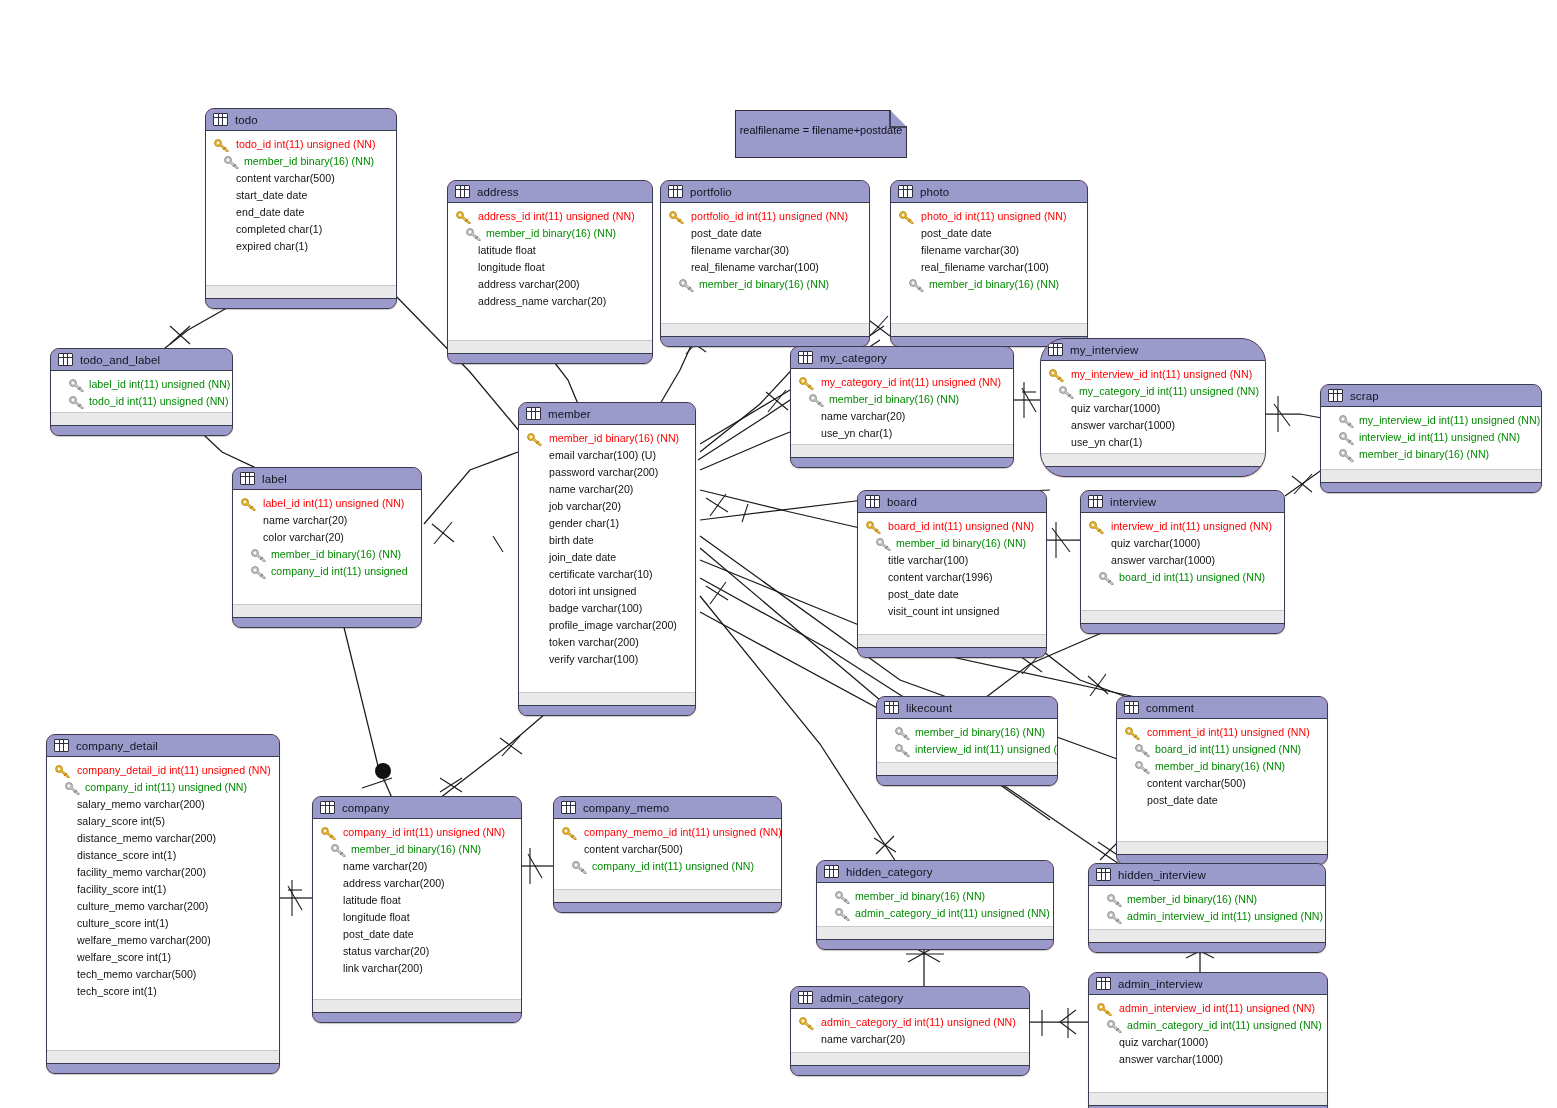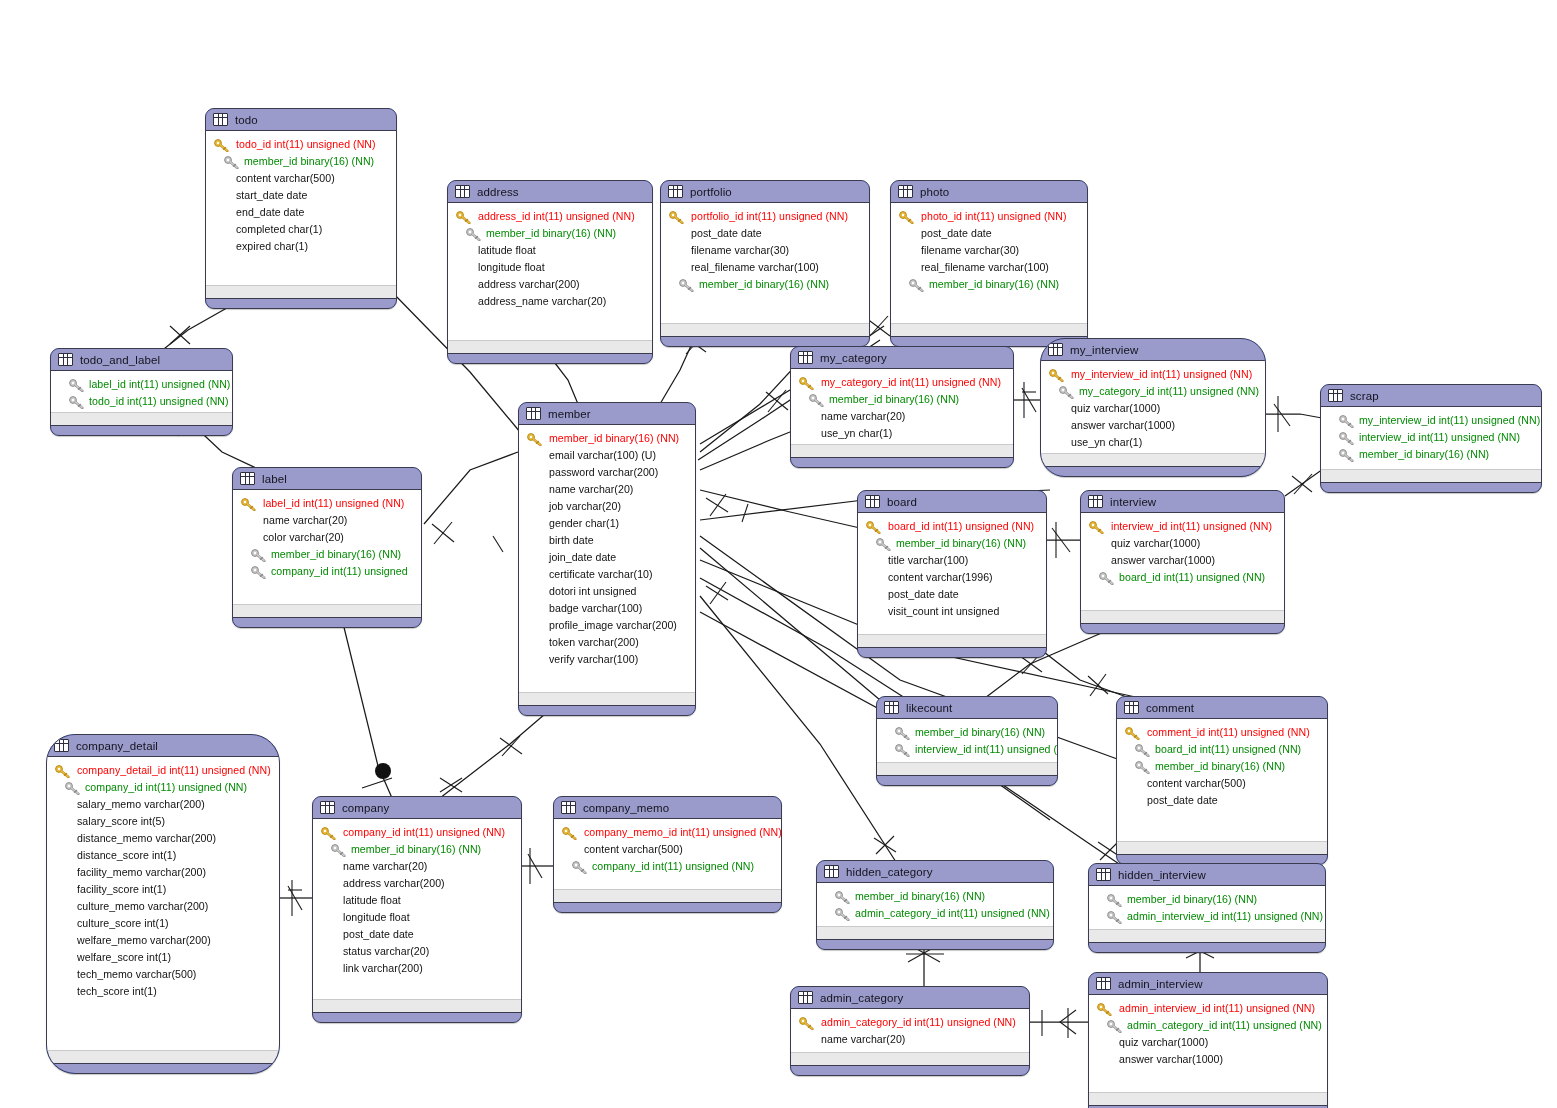--- a/index.html
+++ b/index.html
@@ -20,21 +20,21 @@
     left:0; top:0;
     width:1557px; height:1108px;
     pointer-events:none;
   }
   
   .tbl{
     position:absolute;
     box-sizing:border-box;
     border:1.4px solid #3b3b4f;
     border-radius:9px;
-    background:#1d4ed8;
+    background:#ec4899;
     overflow:hidden;
     box-shadow:0 1px 1px rgba(0,0,0,.22);
   }
   .tbl-head{
     height:21px;
     background:#9a9acb;
     border-bottom:1.4px solid #3b3b4f;
     display:flex;
     align-items:center;
     padding-left:7px;
@@ -249,20 +249,27 @@
       <path d="M1076,1010 L1060,1022 L1076,1034" stroke-width="1.1"></path>
       <path d="M1068,1008 L1068,1038" stroke-width="1.1"></path>
 
       <path d="M700,536 L900,680 L1120,760"></path>
       <path d="M700,548 L880,700 L1050,820"></path>
       <path d="M698,460 L760,420 L880,340"></path>
       <path d="M700,470 L770,440 L870,400"></path>
     </g>
   </svg>
 
+  <div class="note" style="left:735px;top:110px;width:172px;height:48px;">
+    <span class="note-txt">realfilename = filename+postdate</span>
+    <div class="note-fold"></div>
+    <svg class="note-fold-line" viewBox="0 0 24 24">
+      <path d="M7,0 L7,17 L24,17" fill="none" stroke="#2f2f3d" stroke-width="1.6"></path>
+    </svg>
+  </div>
 
   <div id="tables-root">
       <div class="tbl" style="left: 205px; top: 108px; width: 192px;">
         <div class="tbl-head">
           <span class="grid-icon"></span>
           <span class="tbl-title">todo</span>
         </div>
         <div class="tbl-body">
           <div class="fld">
             <span class="fld-key pk">
@@ -934,21 +941,21 @@
           </div>
           <div class="fld">
             <span class="fld-key "></span>
             <span class="fld-name ">post_date date</span>
           </div>
           <div style="height: 30px;"></div>
         </div>
         <div class="tbl-foot"></div>
         <div class="tbl-bottom"></div>
       </div>
-      <div class="tbl" style="left: 46px; top: 734px; width: 234px; border-radius: 29px;">
+      <div class="tbl" style="left: 46px; top: 734px; width: 234px;">
         <div class="tbl-head">
           <span class="grid-icon"></span>
           <span class="tbl-title">company_detail</span>
         </div>
         <div class="tbl-body">
           <div class="fld">
             <span class="fld-key pk">
               <span class="keyglyph"><svg width="16" height="13" viewBox="0 0 16 13">
                   <circle cx="4" cy="4" r="3.4" fill="#e8b93a" stroke="#b98c1c" stroke-width="1"></circle>
                   <circle cx="4" cy="4" r="1.2" fill="#ffffff"></circle>

